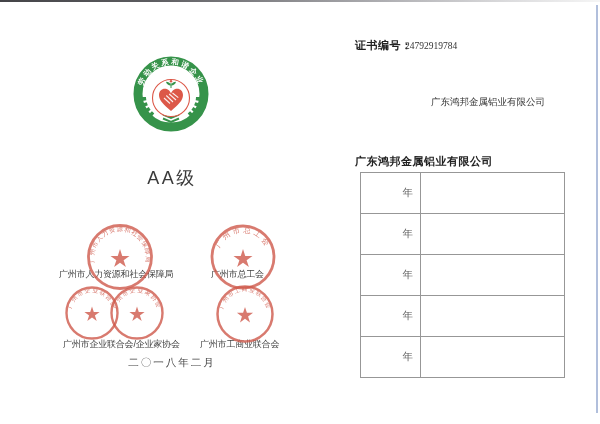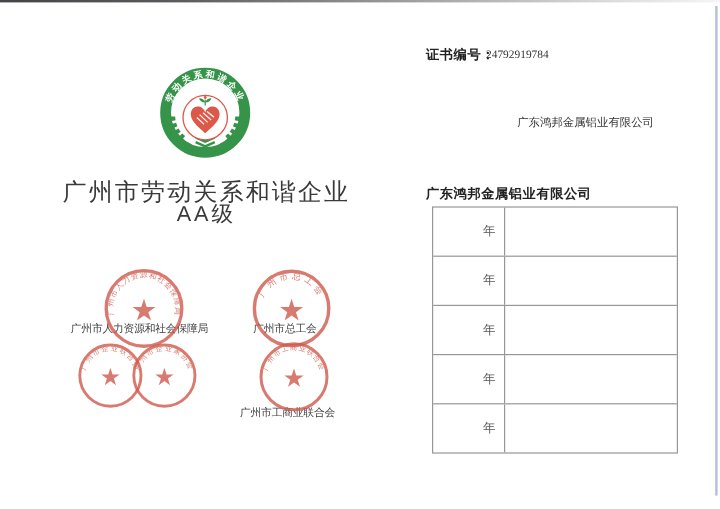--- a/index.html
+++ b/index.html
@@ -71,26 +71,26 @@
         <path d="M36.2,40 L43,46"></path>
         <path d="M39.5,39 L45.3,43.6"></path>
     </g>
 
     <path id="embArc" d="M 11,50 A 29,29 0 1 1 65,50" fill="none"></path>
     <text class="ring-text">
       <textPath href="#embArc" startOffset="50%" text-anchor="middle">劳动关系和谐企业</textPath>
     </text>
   </svg>
 
-  <div class="abs center-col cert-title">广州市劳动关系和谐企业</div>
   <div class="abs center-col cert-grade">AA级</div>
 
   <div class="issuer-label" style="left:59px;top:268px">广州市人力资源和社会保障局</div>
   <div class="issuer-label" style="left:211px;top:268px">广州市总工会</div>
 
+  <div class="issuer-label" style="left:63px;top:338px">广州市企业联合会/企业家协会</div>
   <div class="issuer-label" style="left:200px;top:338px">广州市工商业联合会</div>
 
   <svg class="seal" style="left:85px;top:222px" width="70" height="70" viewBox="0 0 70 70">
     <circle cx="35" cy="35" r="31.5" class="seal-ring" stroke-width="2.8"></circle>
     <polygon class="seal-star" points="0,-1 0.2245,-0.309 0.951,-0.309 0.363,0.118 0.588,0.809 0,0.382 -0.588,0.809 -0.363,0.118 -0.951,-0.309 -0.2245,-0.309" transform="translate(35,37) scale(10)"></polygon>
     <path id="sArc1" d="M 13,49 A 26,26 0 1 1 57,49" fill="none"></path>
     <text class="seal-text st13"><textPath href="#sArc1" startOffset="50%" text-anchor="middle">广州市人力资源和社会保障局</textPath></text>
   </svg>
 
   <svg class="seal" style="left:209px;top:223px" width="68" height="68" viewBox="0 0 68 68">
@@ -114,20 +114,21 @@
     <text class="seal-text st8"><textPath href="#sArc4" startOffset="50%" text-anchor="middle">广州市企业家协会</textPath></text>
   </svg>
 
   <svg class="seal" style="left:215px;top:284px" width="60" height="60" viewBox="0 0 60 60">
     <circle cx="30" cy="30" r="27.5" class="seal-ring" stroke-width="2.5"></circle>
     <polygon class="seal-star" points="0,-1 0.2245,-0.309 0.951,-0.309 0.363,0.118 0.588,0.809 0,0.382 -0.588,0.809 -0.363,0.118 -0.951,-0.309 -0.2245,-0.309" transform="translate(30,31.5) scale(8.5)"></polygon>
     <path id="sArc5" d="M 11,42 A 22.5,22.5 0 1 1 49,42" fill="none"></path>
     <text class="seal-text st9"><textPath href="#sArc5" startOffset="50%" text-anchor="middle">广州市工商业联合会</textPath></text>
   </svg>
 
+  <div class="abs center-col issue-date">二〇一八年二月</div>
 
   <div class="rlabel" style="left:355px;top:38px">证书编号：</div>
   <div class="rvalue" style="left:405px;top:41px">24792919784</div>
 
   <div class="rvalue" style="left:431px;top:96px">广东鸿邦金属铝业有限公司</div>
 
   <div class="rlabel" style="left:355px;top:154px">广东鸿邦金属铝业有限公司</div>
 
   <div class="vtable">
     <div class="vrow">

